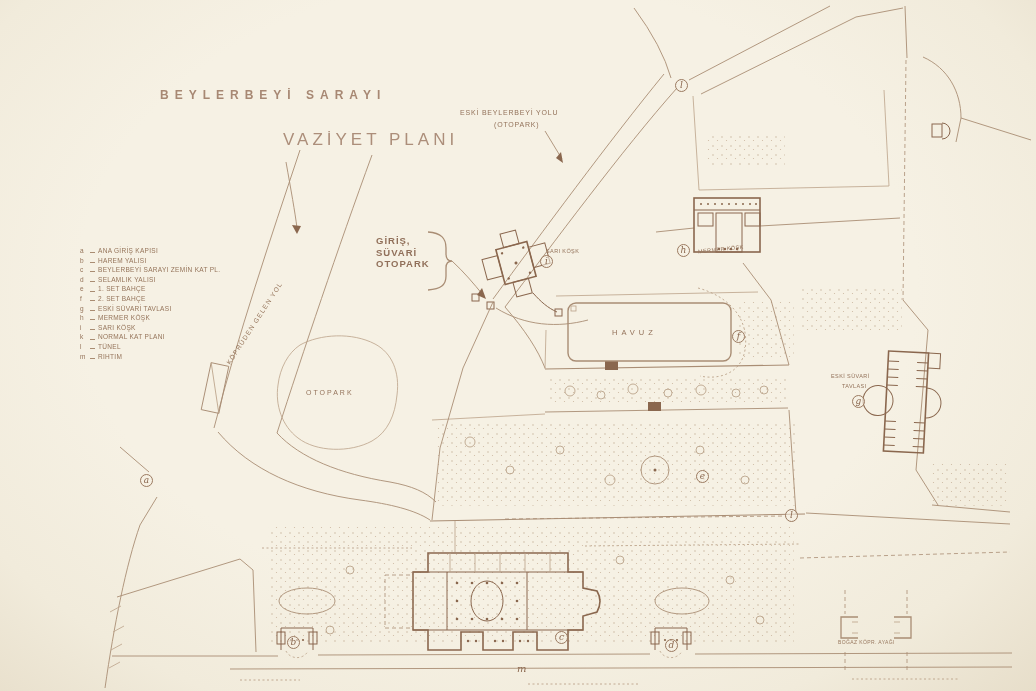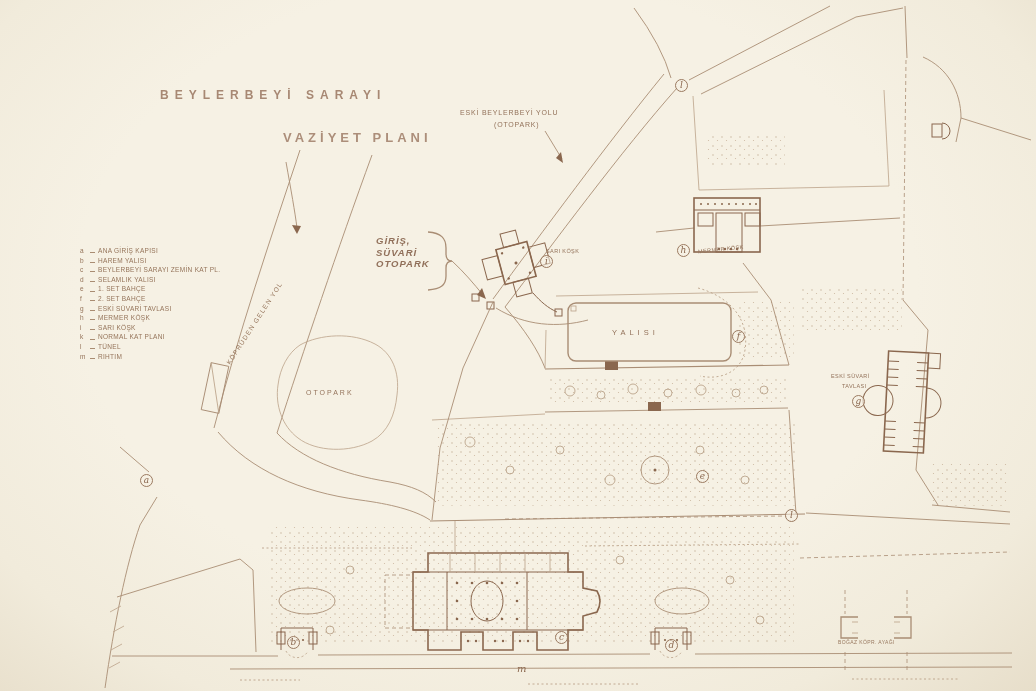--- a/index.html
+++ b/index.html
@@ -3,29 +3,29 @@
 <meta charset="utf-8">
 <style>
   html,body{margin:0;padding:0;background:#d8d0bf;}
   #stage{
     position:relative;width:1036px;height:691px;overflow:hidden;
     background:radial-gradient(ellipse at 48% 42%, #f6f1e4 55%, #f1ebdb 80%, #e7deca 100%);
     font-family:"Liberation Sans", sans-serif;color:#96755c;
   }
   .abs{position:absolute;white-space:nowrap;}
   .title1{font-size:12px;letter-spacing:6px;color:#9a7660;font-weight:bold;opacity:.85;margin-left:12px;}
-  .title2{font-size:13px;letter-spacing:4px;color:#9a7660;font-weight:bold;opacity:.8;}
+  .title2{font-size:17px;letter-spacing:4px;color:#9a7660;font-weight:normal;opacity:.8;}
   .lgnd{font-size:6.5px;line-height:9.6px;color:#95745a;letter-spacing:.3px;}
   .lgrow{display:flex;align-items:center;gap:3px;}
   .lg-letter{width:7px;display:inline-block;}
   .lg-dash{display:inline-block;width:5px;border-bottom:1px solid #a98c72;height:4px;}
   .lab7{font-size:7px;letter-spacing:.8px;color:#93725a;}
   .lab55{font-size:5.5px;letter-spacing:.4px;color:#93725a;}
   .lab5{font-size:5px;letter-spacing:.4px;color:#98785f;}
-  .giris{font-size:9.5px;line-height:11.5px;letter-spacing:1px;color:#91705a;font-weight:bold;font-style:italic;}
+  .giris{font-size:9.5px;line-height:11.5px;letter-spacing:1px;color:#91705a;font-weight:bold;}
   .havuz{font-size:7.5px;letter-spacing:4px;color:#93725a;}
   .otop{font-size:7px;letter-spacing:2px;color:#95745c;}
   .rot{transform-origin:center center;}
   .marker{
     position:absolute;width:13px;height:13px;border:1px solid #9b7a60;border-radius:50%;
     font-family:"DejaVu Serif", serif;font-style:italic;font-size:9px;line-height:11px;
     text-align:center;color:#8a674e;background:rgba(246,241,228,.55);box-sizing:border-box;
   }
   .quaym{font-family:"DejaVu Serif", serif;font-style:italic;font-size:10px;color:#8a674e;}
   svg{position:absolute;left:0;top:0;}
@@ -354,21 +354,21 @@
     <div class="giris">GİRİŞ,</div>
     <div class="giris">SÜVARİ</div>
     <div class="giris">OTOPARK</div>
   </div>
 
   <div class="abs lgnd rot" style="left:203px;top:313px;width:110px;transform:rotate(-57deg);letter-spacing:1.2px;">KÖPRÜDEN GELEN YOL</div>
 
   <div class="abs otop" style="left:306px;top:389px;">OTOPARK</div>
   <div class="abs lab55" style="left:546px;top:248px;">SARI KÖŞK</div>
   <div class="abs lab55 rot" style="left:698px;top:246px;transform:rotate(-6deg);">MERMER KÖŞK</div>
-  <div class="abs havuz" style="left:612px;top:328px;">YALISI</div>
+  <div class="abs havuz" style="left:612px;top:328px;">HAVUZ</div>
 
   <div class="abs lab55" style="left:831px;top:373px;">ESKİ SÜVARİ</div>
   <div class="abs lab55" style="left:842px;top:383px;">TAVLASI</div>
 
   <div class="abs lab5" style="left:838px;top:639px;">BOĞAZ KÖPR. AYAĞI</div>
   <div class="abs quaym" style="left:517px;top:663px;">m</div>
 
   <div class="marker" style="left:140px;top:474px;">a</div>
   <div class="marker" style="left:287px;top:636px;">b</div>
   <div class="marker" style="left:555px;top:631px;">c</div>

